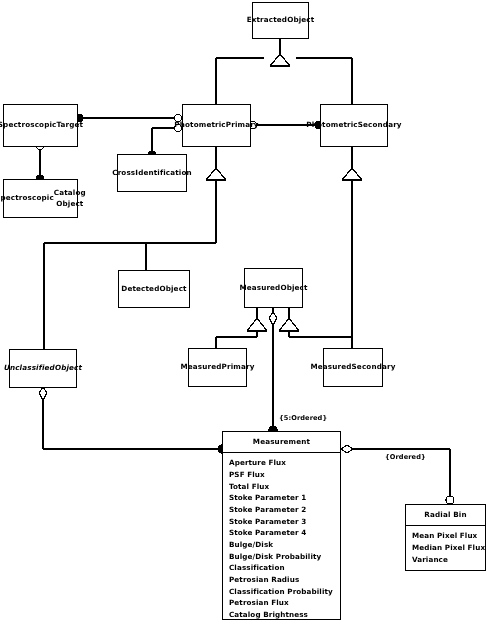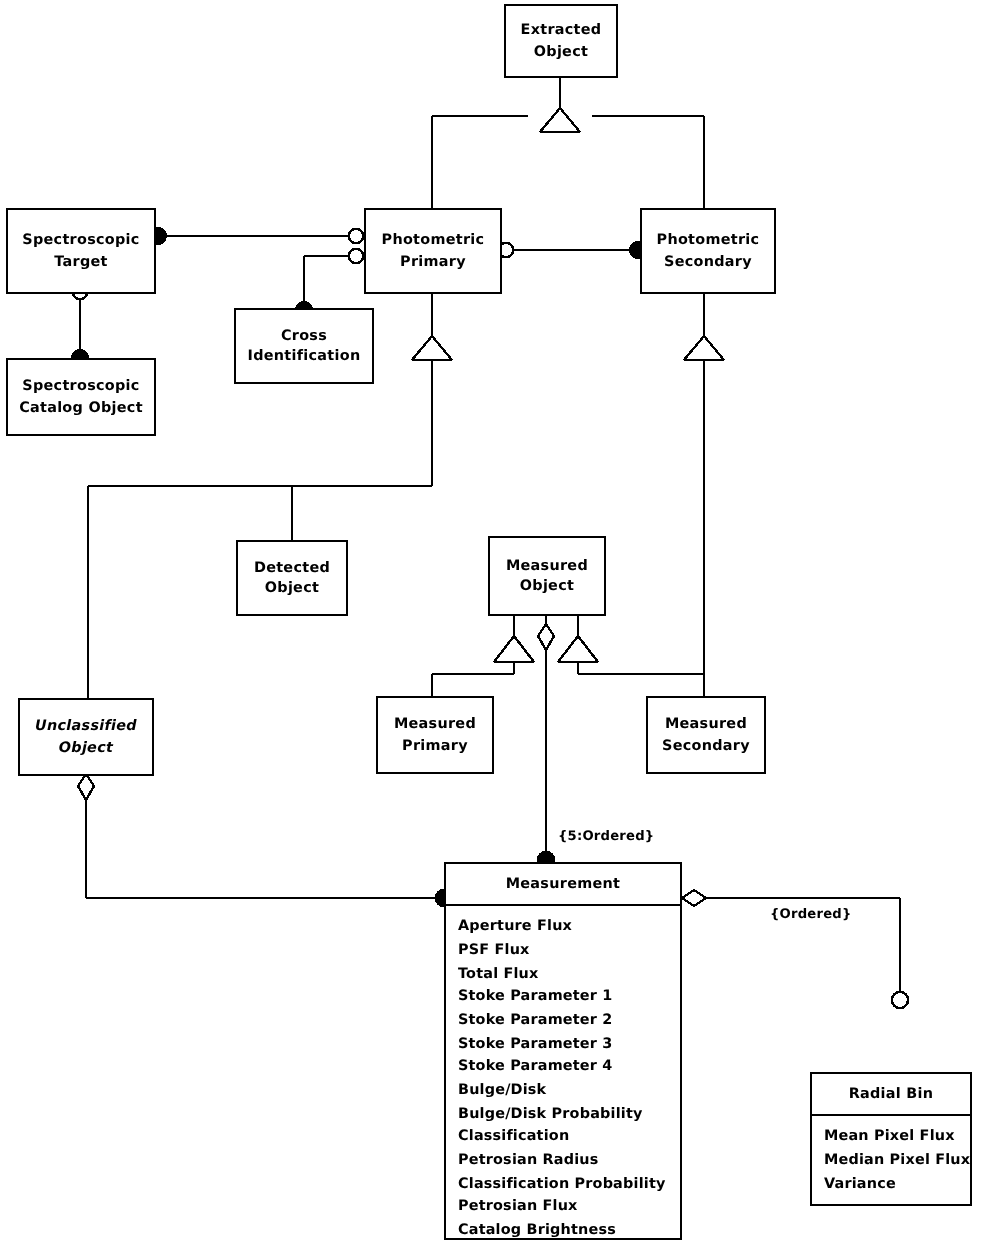--- a/index.html
+++ b/index.html
@@ -22,21 +22,21 @@
   }
   .node {
     position: absolute;
     box-sizing: border-box;
     border: 1.4px solid #000;
     background: #ffffff;
     z-index: 5;
   }
   .node .title {
     display: flex;
-    flex-direction: column;
+    flex-direction: row;
     align-items: center;
     justify-content: center;
     height: 100%;
     font-size: 7.2px;
     font-weight: bold;
     letter-spacing: 0.15px;
     line-height: 1.45;
     text-align: center;
     color: #000;
     padding: 0 2px;
@@ -181,21 +181,21 @@
     </div>
   </div>
 
   <div class="node" style="left:117px; top:154px; width:70px; height:38px;">
     <div class="title">
       <span>Cross</span>
       <span>Identification</span>
     </div>
   </div>
 
-  <div class="node" style="left:118px; top:270px; width:56px; height:38px;">
+  <div class="node" style="left:118px; top:270px; width:72px; height:38px;">
     <div class="title">
       <span>Detected</span>
       <span>Object</span>
     </div>
   </div>
 
   <div class="node" style="left:244px; top:268px; width:59px; height:40px;">
     <div class="title">
       <span>Measured</span>
       <span>Object</span>
@@ -238,21 +238,21 @@
       <div>Bulge/Disk</div>
       <div>Bulge/Disk Probability</div>
       <div>Classification</div>
       <div>Petrosian Radius</div>
       <div>Classification Probability</div>
       <div>Petrosian Flux</div>
       <div>Catalog Brightness</div>
     </div>
   </div>
 
-  <div class="node compart" style="left:405px; top:504px; width:81px; height:67px;margin-top:32px;">
+  <div class="node compart" style="left:405px; top:504px; width:81px; height:67px;">
     <div class="title">
       <span>Radial Bin</span>
     </div>
     <div class="attrs">
       <div>Mean Pixel Flux</div>
       <div>Median Pixel Flux</div>
       <div>Variance</div>
     </div>
   </div>
 

